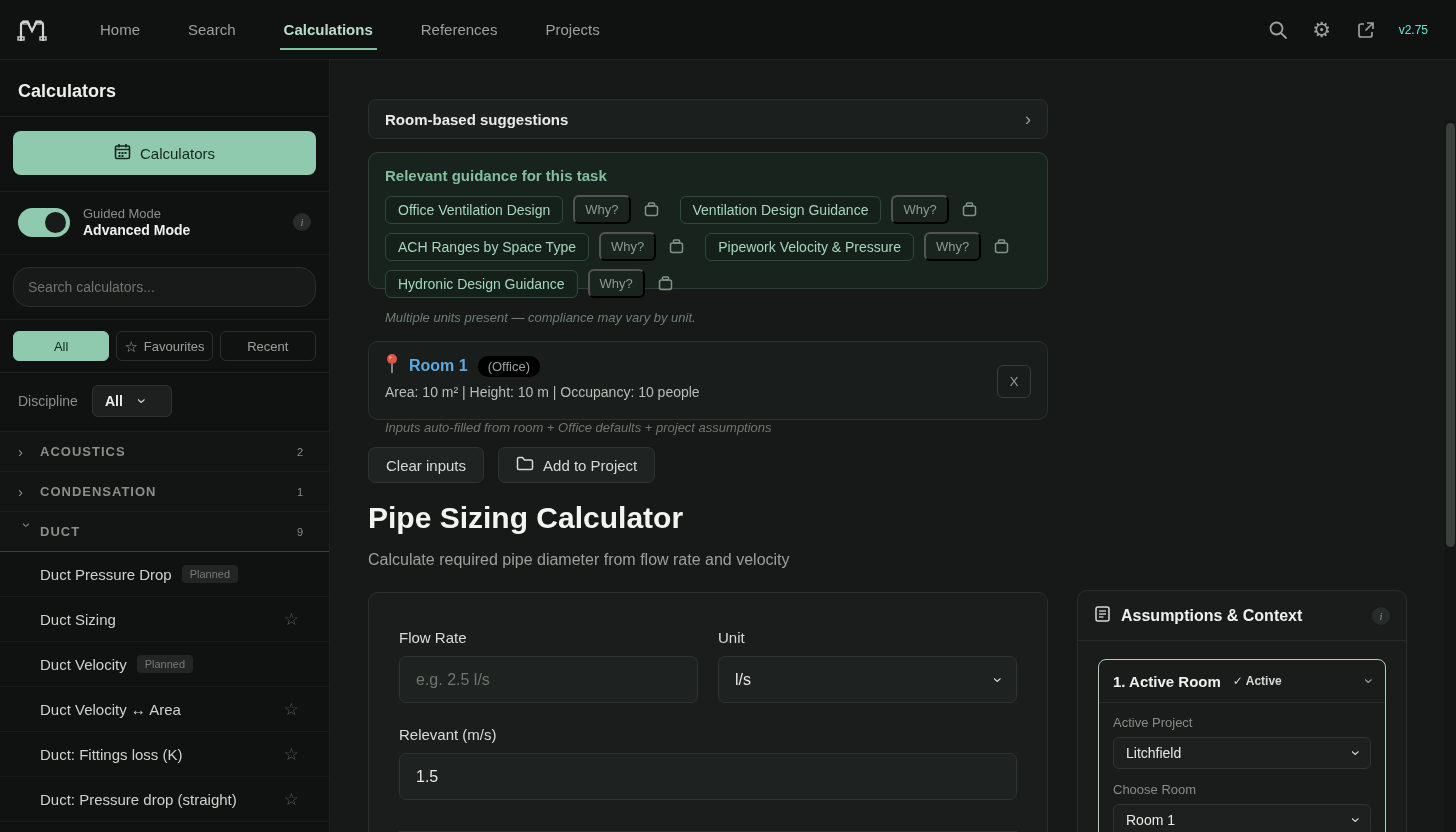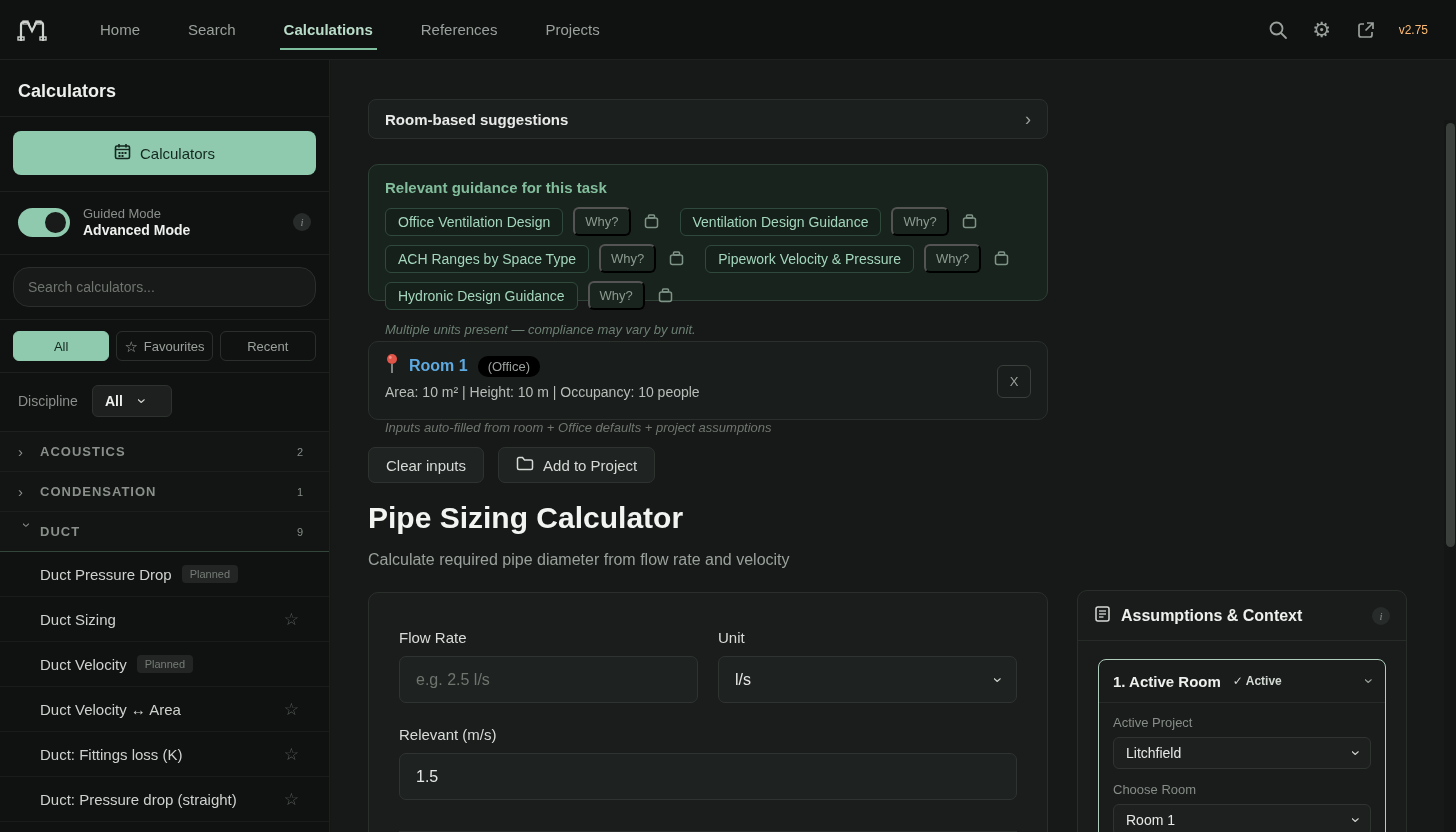--- a/index.html
+++ b/index.html
@@ -9,21 +9,21 @@
   
   .topnav { position:absolute; left:0; top:0; width:1456px; height:60px;
     background:#101211; border-bottom:1px solid #1e211f; display:flex; align-items:center; z-index:5; }
   .logo { width:40px; height:40px; margin-left:12px; margin-right:24px; display:flex; align-items:center; justify-content:center; }
   .nav-item { font-size:15px; color:#9aa09b; margin:0 24px; height:60px; display:flex; align-items:center; cursor:pointer; position:relative; }
   .nav-item.active { color:#b9dcc9; font-weight:bold; }
   .nav-item.active::after { content:""; position:absolute; left:-4px; right:-4px; bottom:10px; height:2px; background:#7fbf9f; }
   .nav-right { margin-left:auto; display:flex; align-items:center; gap:22px; padding-right:28px; }
   .nav-icon { width:22px; height:22px; color:#9aa09b; display:flex; align-items:center; justify-content:center; cursor:pointer; }
   .gear-glyph { font-size:21px; color:#9aa09b; line-height:1; }
-  .version { font-size:12px; color:#fdba74; }
+  .version { font-size:12px; color:#5eead4; }
 
   
   .sidebar { position:absolute; left:0; top:60px; width:330px; height:772px;
     background:#101211; border-right:1px solid #1d201e; overflow:hidden; }
   .sb-title-sec { padding:21px 18px 14px 18px; border-bottom:1px solid #1d201e; }
   .sb-title { font-size:18px; font-weight:bold; color:#eef0ee; }
   .sb-btn-sec { padding:14px 13px 16px 13px; border-bottom:1px solid #1d201e; }
   .calc-btn { width:100%; height:44px; background:#8fc9ae; border:none; border-radius:8px;
     display:flex; align-items:center; justify-content:center; gap:9px; cursor:pointer;
     font-size:15px; color:#14281f; font-family:inherit; }
@@ -70,21 +70,21 @@
 4; border-radius:4px; }
 
   
   .main { position:absolute; left:331px; top:60px; width:1125px; height:772px; background:#161917; overflow:hidden; }
 
   .suggest-bar { position:absolute; left:37px; top:39px; width:680px; height:40px; background:#1b1f1d;
     border:1px solid #2c302d; border-radius:8px; display:flex; align-items:center; padding:0 16px; cursor:pointer; }
   .suggest-title { font-size:15px; font-weight:bold; color:#e8eae8; }
   .suggest-chev { margin-left:auto; color:#9aa09b; font-size:18px; }
 
-  .guidance { position:absolute; left:37px; top:104px; width:680px; height:137px; background:#19231d;
+  .guidance { position:absolute; left:37px; top:92px; width:680px; height:137px; background:#19231d;
     border:1px solid #2e4035; border-radius:10px; padding:14px 16px; }
   .guidance-title { font-size:15px; font-weight:bold; color:#82bd9c; margin-bottom:11px; }
   .chip-wrap { display:flex; flex-wrap:wrap; gap:8px 10px; align-items:center; }
   .chip { background:#15201a; border:1px solid #2f4a3c; border-radius:6px; color:#a3d6bc; font-size:14px;
     padding:5px 12px; cursor:pointer; font-family:inherit; }
   .why-btn { background:#1a241e; border:1px solid #31403
 
 7; border-radius:6px; color:#8a9a90; font-size:13px;
     padding:5px 10px; cursor:pointer; font-family:inherit; }
   .chip-icon-btn { background:none; border:none; cursor:pointer; color:#7f9488; display:flex; align-items:center; padding:2px 2px; margin-right:8px; }

